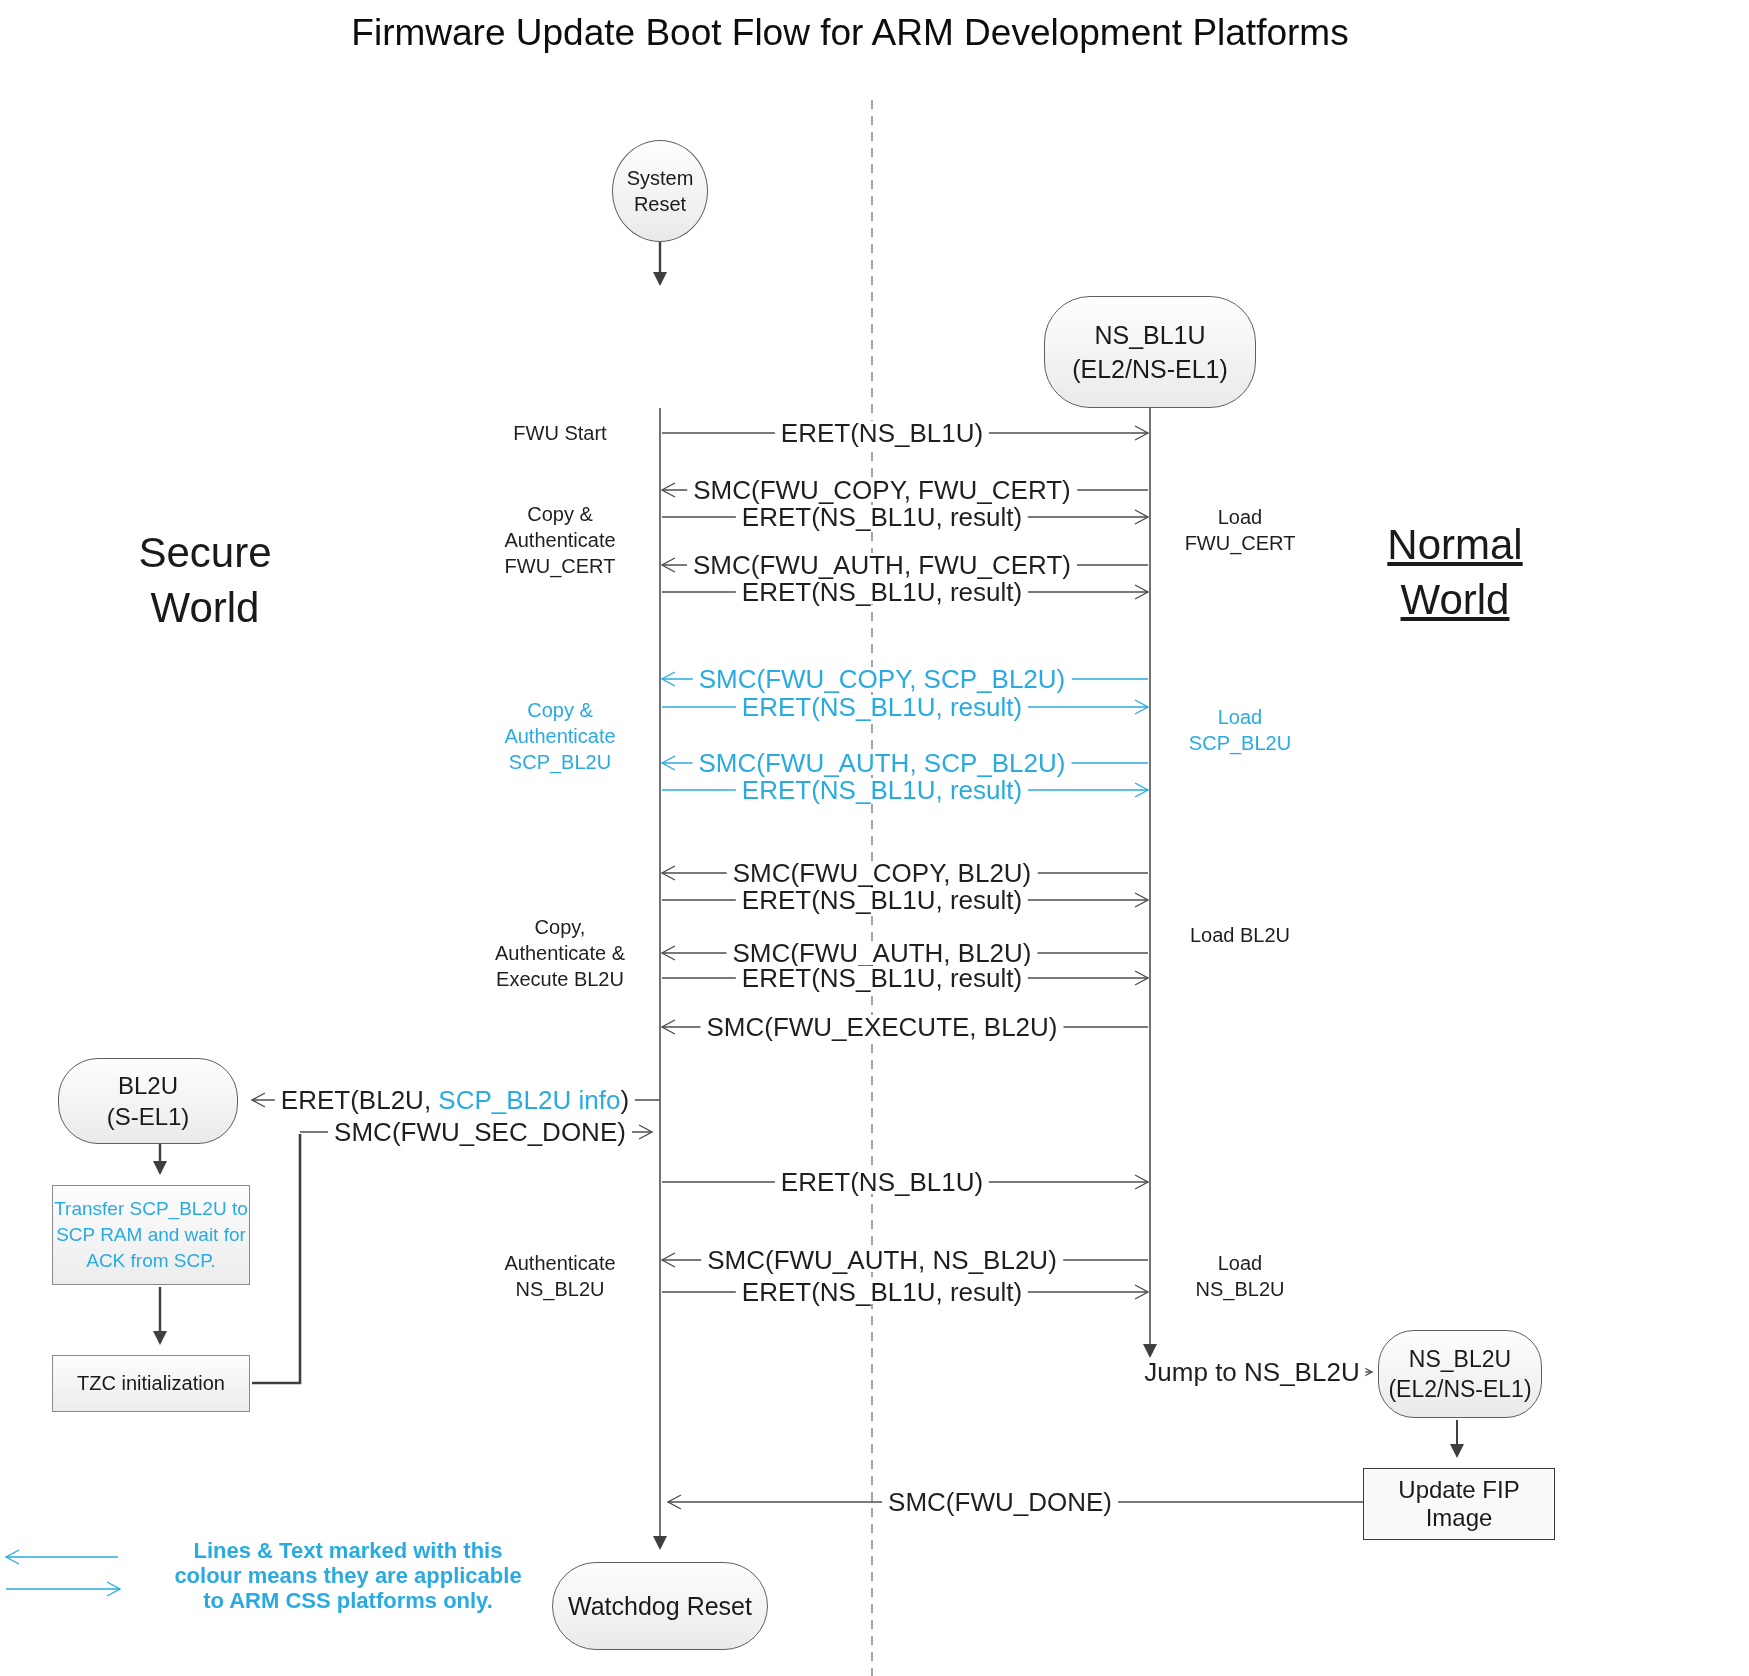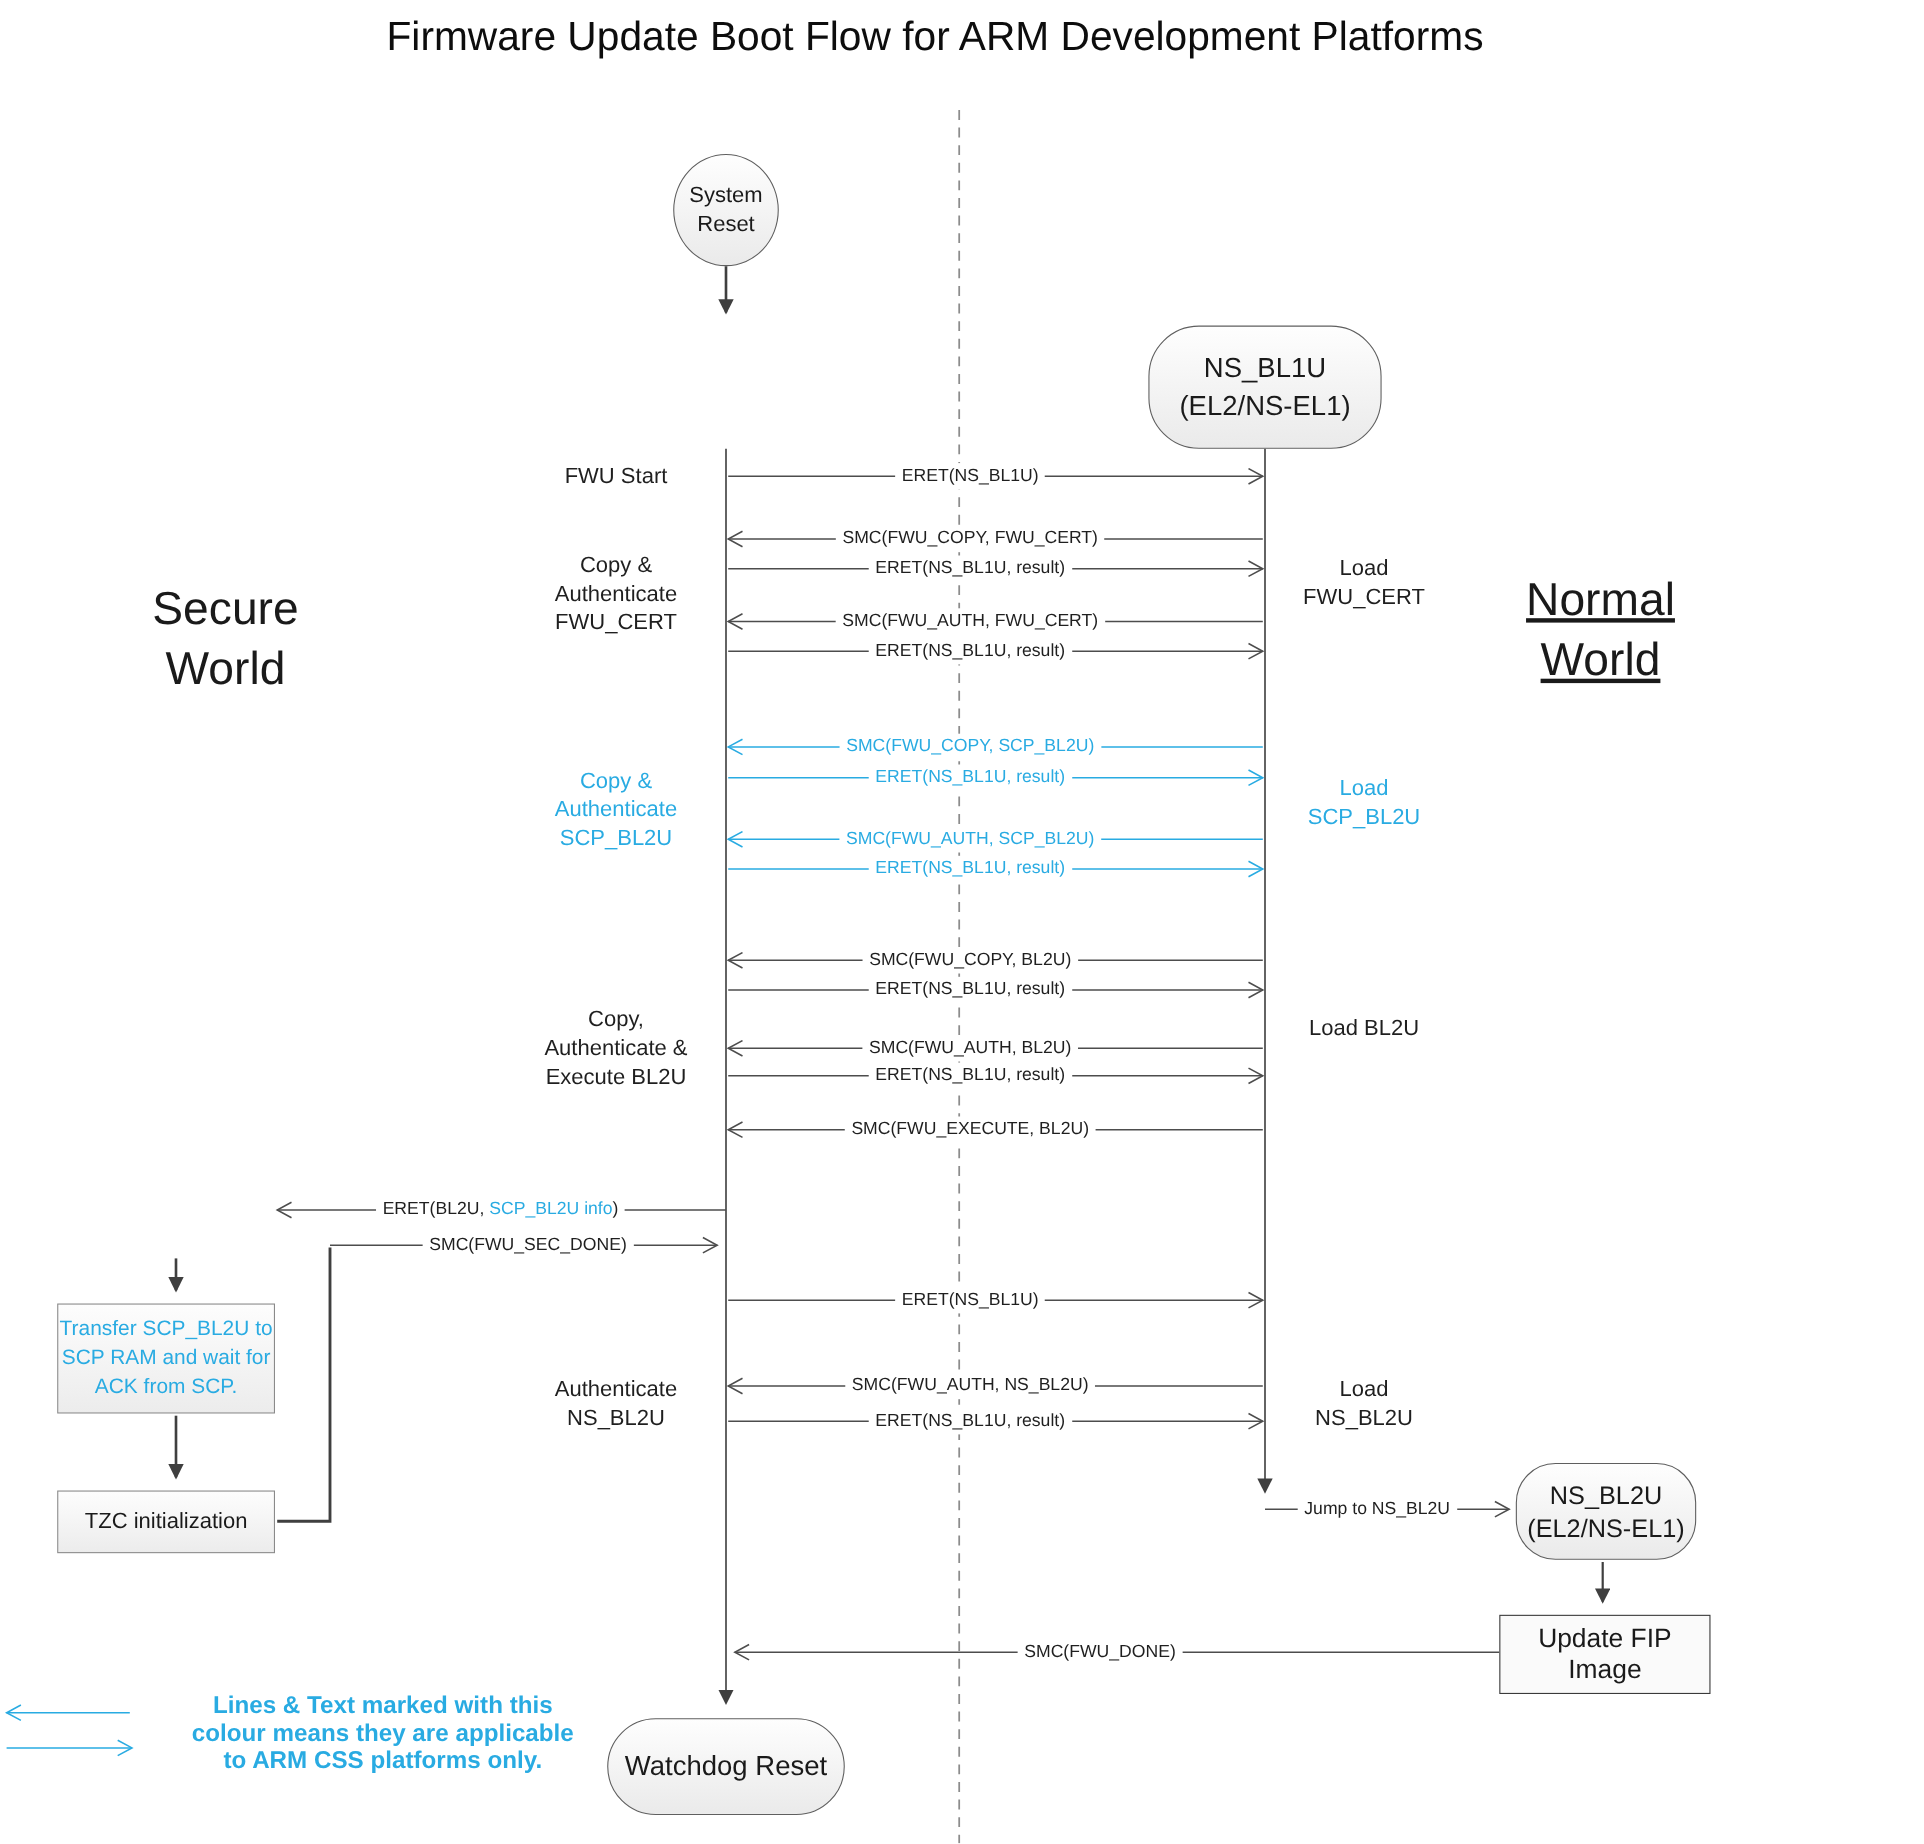--- a/index.html
+++ b/index.html
@@ -11,21 +11,21 @@
   .world-label{font-size:42px;color:#1a1a1a;text-align:center;white-space:pre-line;line-height:55px;}
   .node{position:absolute;display:flex;flex-direction:column;align-items:center;justify-content:center;
         background:linear-gradient(180deg,#fefefe 0%,#eaeaea 100%);border:1.6px solid #5f5f5f;
         color:#1a1a1a;text-align:center;box-sizing:border-box;}
   .stadium{border-radius:46px;}
   .node .nm{white-space:nowrap;}
   .ellipse{border-radius:50%;}
   .rectnode{border:1.2px solid #8a8a8a;background:linear-gradient(180deg,#fdfdfd,#ececec);}
   .fipnode{border:1.7px solid #3a3a3a;background:#fafafa;}
   .msg-label{position:absolute;transform:translate(-50%,-50%);background:#fff;padding:0 6px;
-             font-size:16px;color:#1f1f1f;white-space:nowrap;line-height:24px;}
+             font-size:26px;color:#1f1f1f;white-space:nowrap;line-height:24px;}
   .stage-label{position:absolute;transform:translate(-50%,-50%);font-size:20px;color:#1f1f1f;
                text-align:center;white-space:pre-line;line-height:26px;}
   .cyan{color:#29ABE2;}
   .legend-text{font-size:22px;line-height:25px;text-align:center;white-space:pre-line;font-weight:bold;}
   .pre{white-space:pre-line;}
 </style>
 </head>
 <body>
 
 <div id="canvas">
@@ -100,20 +100,24 @@
 
   <div class="node ellipse pre" style="left:612px;top:140px;width:96px;height:102px;font-size:20px;line-height:26px;">System
 Reset</div>
 
 
   <div class="node stadium" style="left:1044px;top:296px;width:212px;height:112px;font-size:25px;line-height:34px;align-items:center;">
     <span class="nm">NS_BL1U</span>
     <span class="nm">(EL2/NS-EL1)</span>
   </div>
 
+  <div class="node stadium" style="left:58px;top:1058px;width:180px;height:86px;font-size:24px;line-height:31px;border-radius:40px;">
+    <span class="nm">BL2U</span>
+    <span class="nm">(S-EL1)</span>
+  </div>
 
   <div class="node rectnode cyan pre" style="left:52px;top:1185px;width:198px;height:100px;font-size:19px;line-height:26px;">Transfer SCP_BL2U to
 SCP RAM and wait for
 ACK from SCP.</div>
 
   <div class="node rectnode" style="left:52px;top:1355px;width:198px;height:57px;font-size:20px;">TZC initialization</div>
 
   <div class="node stadium" style="left:1378px;top:1330px;width:164px;height:88px;font-size:23px;line-height:30px;border-radius:36px;">
     <span class="nm">NS_BL2U</span>
     <span class="nm">(EL2/NS-EL1)</span>

